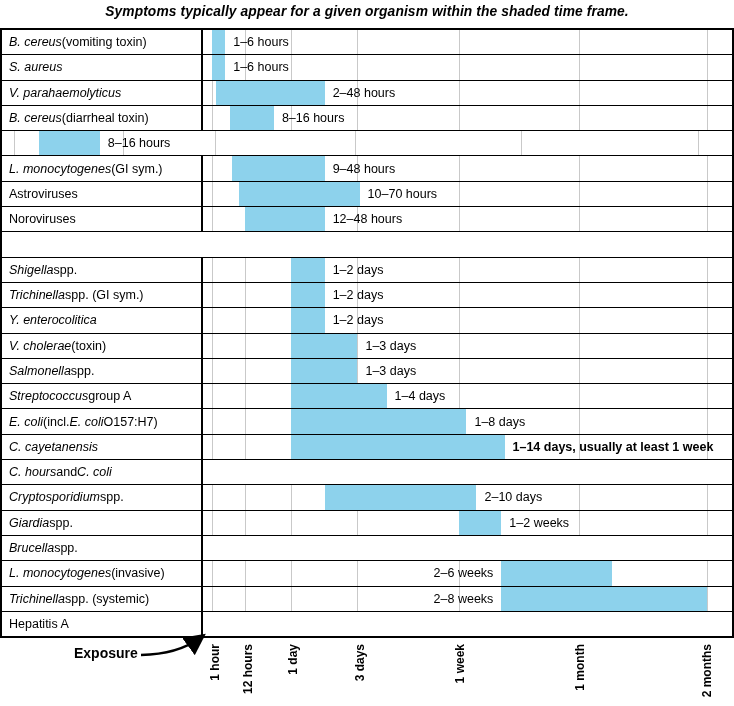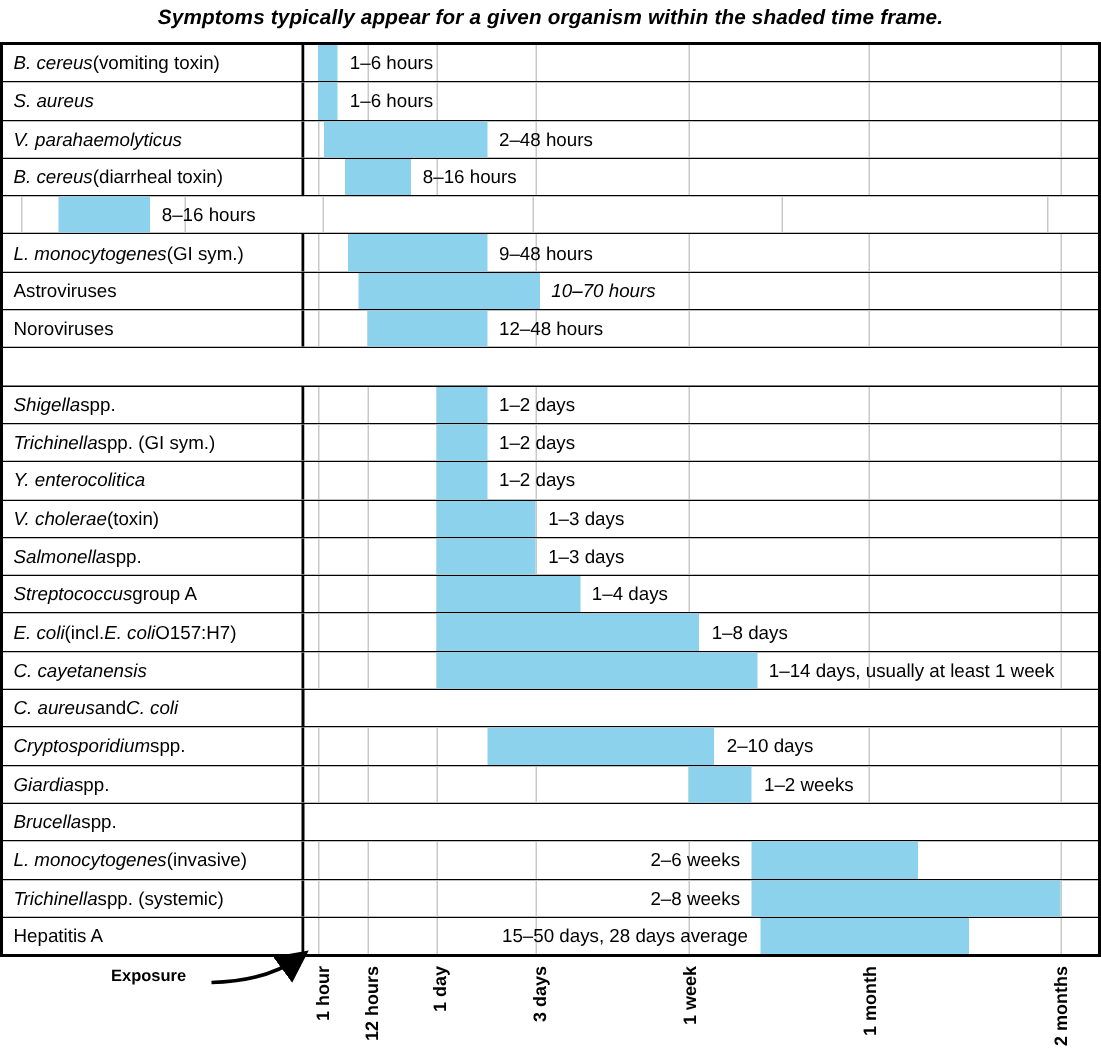--- a/index.html
+++ b/index.html
@@ -15,21 +15,21 @@
         display:flex;align-items:center;padding-left:7px;box-sizing:border-box;
         font-size:12.5px;white-space:nowrap;overflow:hidden;background:#fff;}
   .plot-cell{flex:1;position:relative;background:#fff;}
   .gridline{position:absolute;top:0;bottom:0;width:1px;background:#c9c9c9;}
   .bar{position:absolute;top:0;bottom:0;}
   .range-label{position:absolute;top:50%;transform:translateY(-50%);
         font-size:12.5px;white-space:nowrap;}
   #axis{position:absolute;left:206px;top:638px;width:526px;height:68px;}
   .tick-label{position:absolute;top:6px;writing-mode:vertical-rl;transform:rotate(180deg);
         font-size:12px;font-weight:bold;white-space:nowrap;line-height:14px;}
-  #exposure-label{position:absolute;left:74px;top:645px;font-size:11px;font-weight:bold;}
+  #exposure-label{position:absolute;left:74px;top:645px;font-size:14px;font-weight:bold;}
   #exposure-arrow{position:absolute;left:138px;top:632px;}
 </style>
 </head>
 <body>
 
 <div id="page">
   <div id="chart-title">Symptoms typically appear for a given organism within the shaded time frame.</div>
 
   <div id="table">
       <div class="row">
@@ -134,21 +134,21 @@
         </div>
         <div class="plot-cell">
           <div class="gridline" style="left: 1.7%; background: rgb(201, 201, 201);"></div>
           <div class="gridline" style="left: 7.9%; background: rgb(201, 201, 201);"></div>
           <div class="gridline" style="left: 16.6%; background: rgb(201, 201, 201);"></div>
           <div class="gridline" style="left: 29.2%; background: rgb(201, 201, 201);"></div>
           <div class="gridline" style="left: 48.3%; background: rgb(201, 201, 201);"></div>
           <div class="gridline" style="left: 71.1%; background: rgb(201, 201, 201);"></div>
           <div class="gridline" style="left: 95.3%; background: rgb(201, 201, 201);"></div>
           <div class="bar" style="left: 6.8%; width: 22.8%; background: rgb(141, 210, 236);"></div>
-          <div class="range-label" style="left: calc(29.6% + 8px); font-style: italic;">10–70 hours</div>
+          <div class="range-label" style="left: calc(29.6% + 8px);">10–70 hours</div>
         </div>
       </div>
       <div class="row">
         <div class="label-cell">
           <span>Noroviruses</span>
         </div>
         <div class="plot-cell">
           <div class="gridline" style="left: 1.7%; background: rgb(201, 201, 201);"></div>
           <div class="gridline" style="left: 7.9%; background: rgb(201, 201, 201);"></div>
           <div class="gridline" style="left: 16.6%; background: rgb(201, 201, 201);"></div>
@@ -288,26 +288,26 @@
         </div>
         <div class="plot-cell">
           <div class="gridline" style="left: 1.7%; background: rgb(201, 201, 201);"></div>
           <div class="gridline" style="left: 7.9%; background: rgb(201, 201, 201);"></div>
           <div class="gridline" style="left: 16.6%; background: rgb(201, 201, 201);"></div>
           <div class="gridline" style="left: 29.2%; background: rgb(201, 201, 201);"></div>
           <div class="gridline" style="left: 48.3%; background: rgb(201, 201, 201);"></div>
           <div class="gridline" style="left: 71.1%; background: rgb(201, 201, 201);"></div>
           <div class="gridline" style="left: 95.3%; background: rgb(201, 201, 201);"></div>
           <div class="bar" style="left: 16.6%; width: 40.4%; background: rgb(141, 210, 236);"></div>
-          <div class="range-label" style="left: calc(57% + 8px);">1–14 days, usually at least 1 week</div>
-        </div>
-      </div>
-      <div class="row">
-        <div class="label-cell">
-          <i>C. aureus</i>
+          <div class="range-label" style="left: calc(57% + 8px); font-weight: bold;">1–14 days, usually at least 1 week</div>
+        </div>
+      </div>
+      <div class="row">
+        <div class="label-cell">
+          <i>C. hours</i>
           <span> and </span>
           <i>C. coli</i>
         </div>
       </div>
       <div class="row">
         <div class="label-cell">
           <i>Cryptosporidium</i>
           <span> spp.</span>
         </div>
         <div class="plot-cell">
@@ -375,31 +375,20 @@
           <div class="gridline" style="left: 48.3%; background: rgb(201, 201, 201);"></div>
           <div class="gridline" style="left: 71.1%; background: rgb(201, 201, 201);"></div>
           <div class="gridline" style="left: 95.3%; background: rgb(201, 201, 201);"></div>
           <div class="bar" style="left: 56.4%; width: 38.9%; background: rgb(141, 210, 236);"></div>
           <div class="range-label" style="right: calc(43.6% + 8px);">2–8 weeks</div>
         </div>
       </div>
       <div class="row">
         <div class="label-cell">
           <span>Hepatitis A</span>
-        </div>
-        <div class="plot-cell">
-          <div class="gridline" style="left: 1.7%; background: rgb(201, 201, 201);"></div>
-          <div class="gridline" style="left: 7.9%; background: rgb(201, 201, 201);"></div>
-          <div class="gridline" style="left: 16.6%; background: rgb(201, 201, 201);"></div>
-          <div class="gridline" style="left: 29.2%; background: rgb(201, 201, 201);"></div>
-          <div class="gridline" style="left: 48.3%; background: rgb(201, 201, 201);"></div>
-          <div class="gridline" style="left: 71.1%; background: rgb(201, 201, 201);"></div>
-          <div class="gridline" style="left: 95.3%; background: rgb(201, 201, 201);"></div>
-          <div class="bar" style="left: 57.4%; width: 26.4%; background: rgb(141, 210, 236);"></div>
-          <div class="range-label" style="right: calc(42.6% + 8px);">15–50 days, 28 days average</div>
         </div>
       </div>
     </div>
 
   <div id="axis">
       <div class="tick-label" style="left: calc(1.7% - 7px);">1 hour</div>
       <div class="tick-label" style="left: calc(7.9% - 7px);">12 hours</div>
       <div class="tick-label" style="left: calc(16.6% - 7px);">1 day</div>
       <div class="tick-label" style="left: calc(29.2% - 7px);">3 days</div>
       <div class="tick-label" style="left: calc(48.3% - 7px);">1 week</div>

